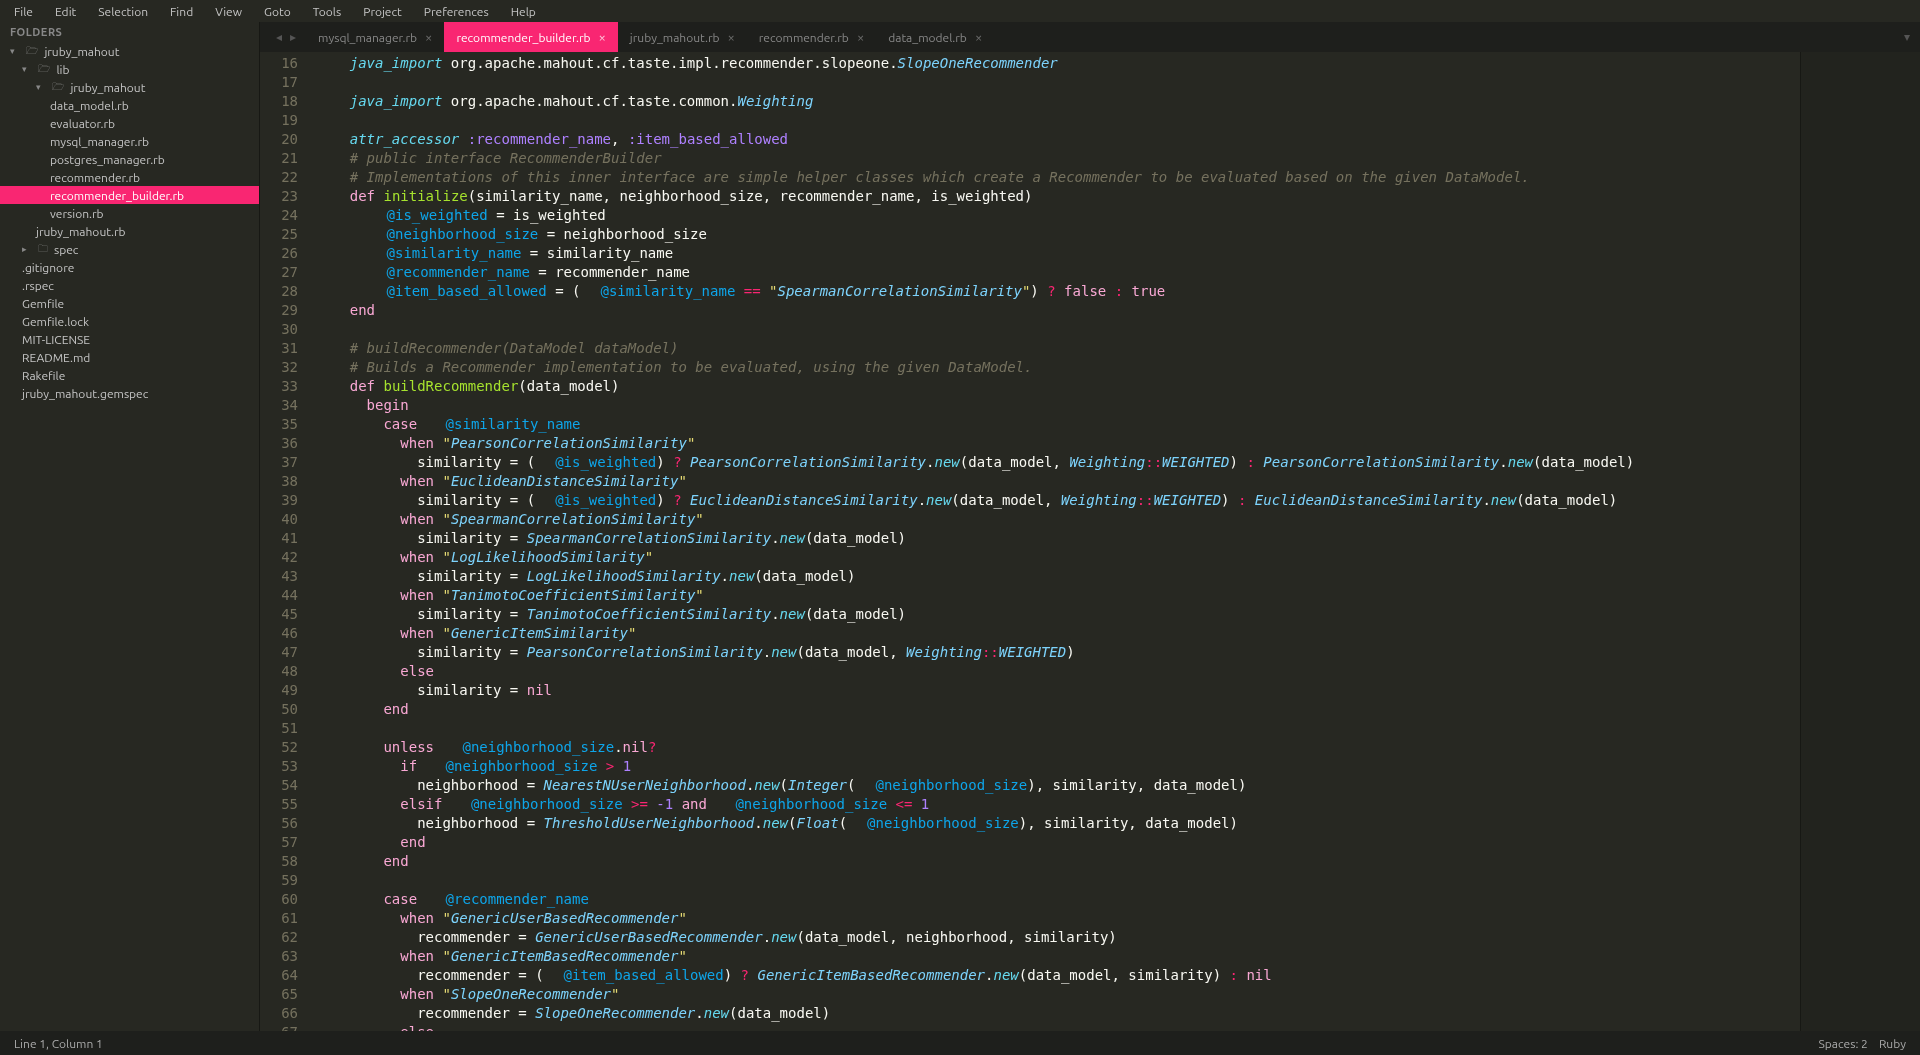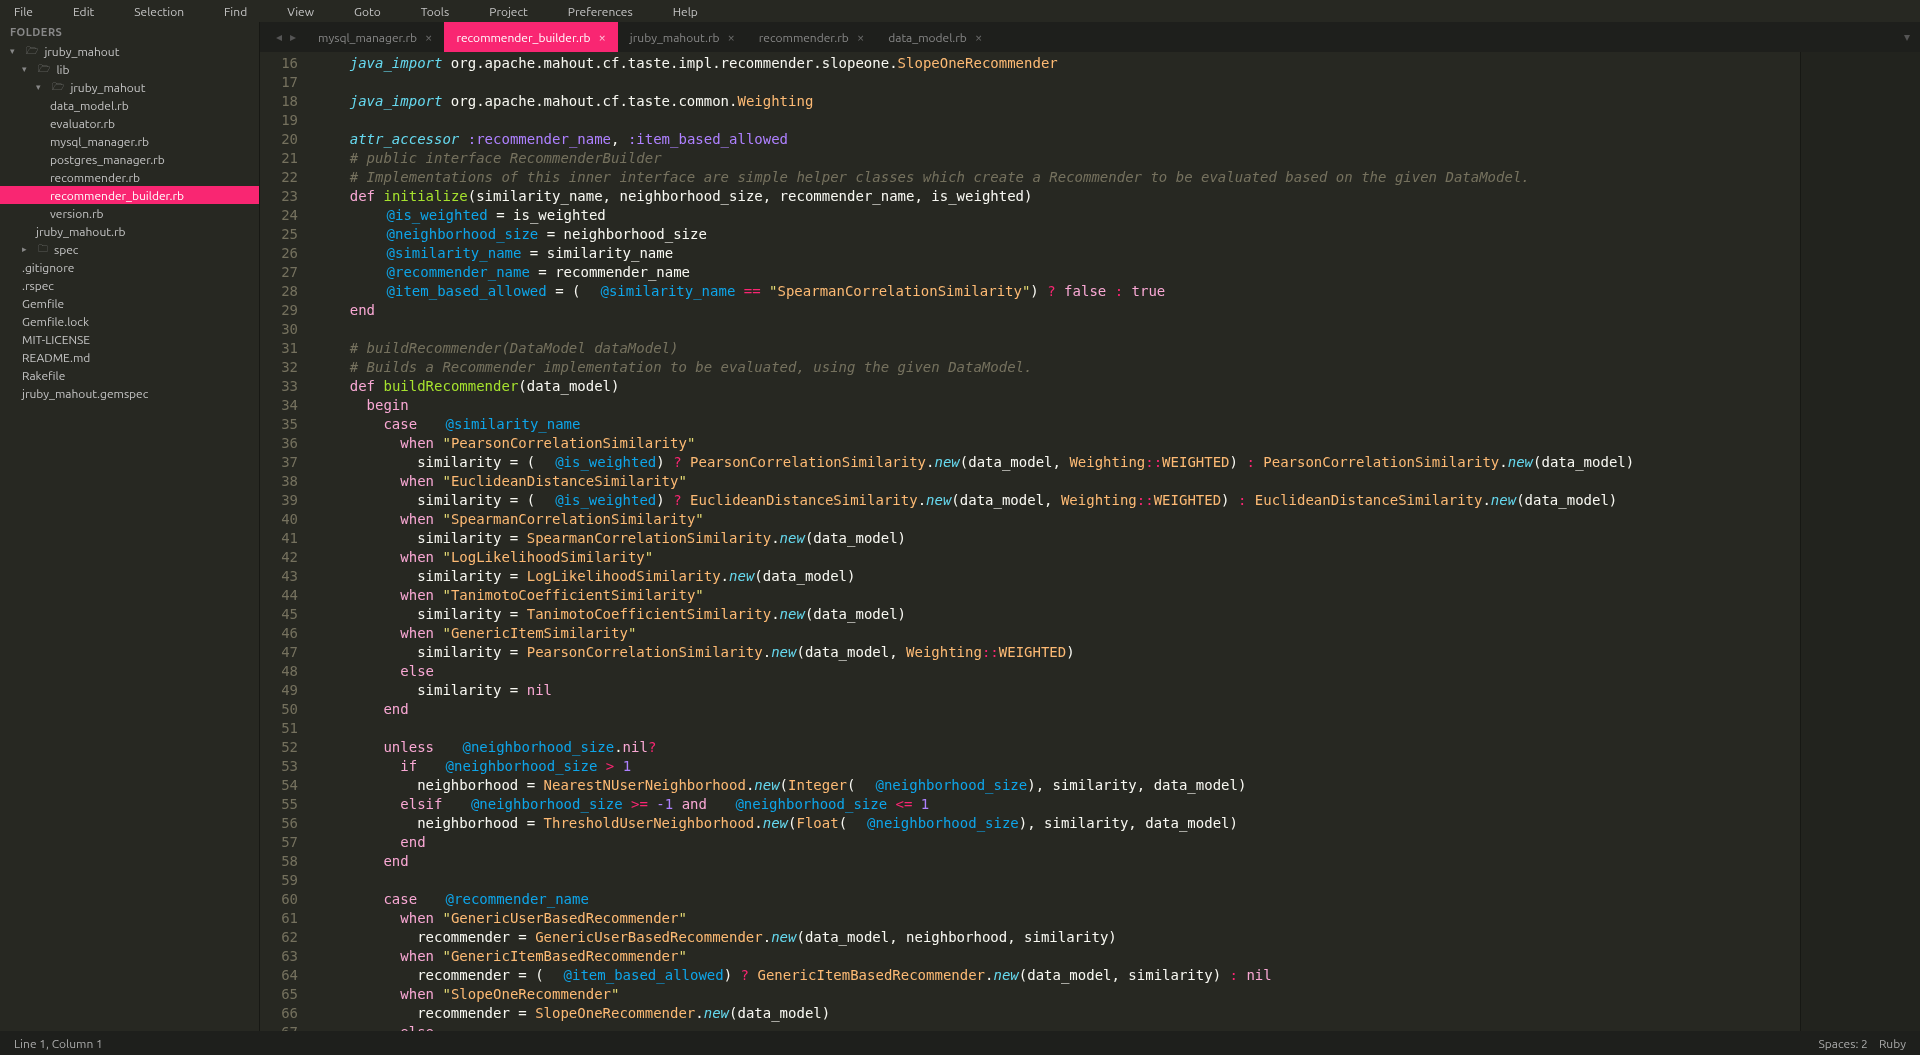--- a/index.html
+++ b/index.html
@@ -13,21 +13,21 @@
   overflow: hidden;
   display: flex;
   flex-direction: column;
 }
 .menubar {
   display: flex;
   background: #272822;
   height: 22px;
   align-items: center;
   padding: 0 4px;
-  gap: 20px;
+  gap: 2px;
 }
 .menu-item {
   padding: 2px 10px;
   cursor: pointer;
 }
 .main-area {
   display: flex;
   flex: 1;
   min-height: 0;
 }
@@ -147,21 +147,21 @@
 .statusbar .spacer { flex: 1; }
 
 
 .s-kw   { color: #f9a8d4; }   
 .s-def  { color: #66d9ef; font-style: italic; } 
 .s-fn   { color: #a6e22e; }   
 .s-str  { color: #e6db74; }   
 .s-num  { color: #ae81ff; }   
 .s-cmt  { color: #75715e; font-style: italic; }
 .s-ivar { color: #0ea5e9; padding-left: 20px; }   
-.s-cls  { color: #fdba74; }   
+.s-cls  { color: #7dd3fc; font-style: italic; }   
 .s-typ  { color: #f92672; }   
 .s-op   { color: #f92672; }
 
 .minimap {
   width: 120px;
   background: #22231e;
   border-left: 1px solid #171814;
 }
 </style>
 </head>

